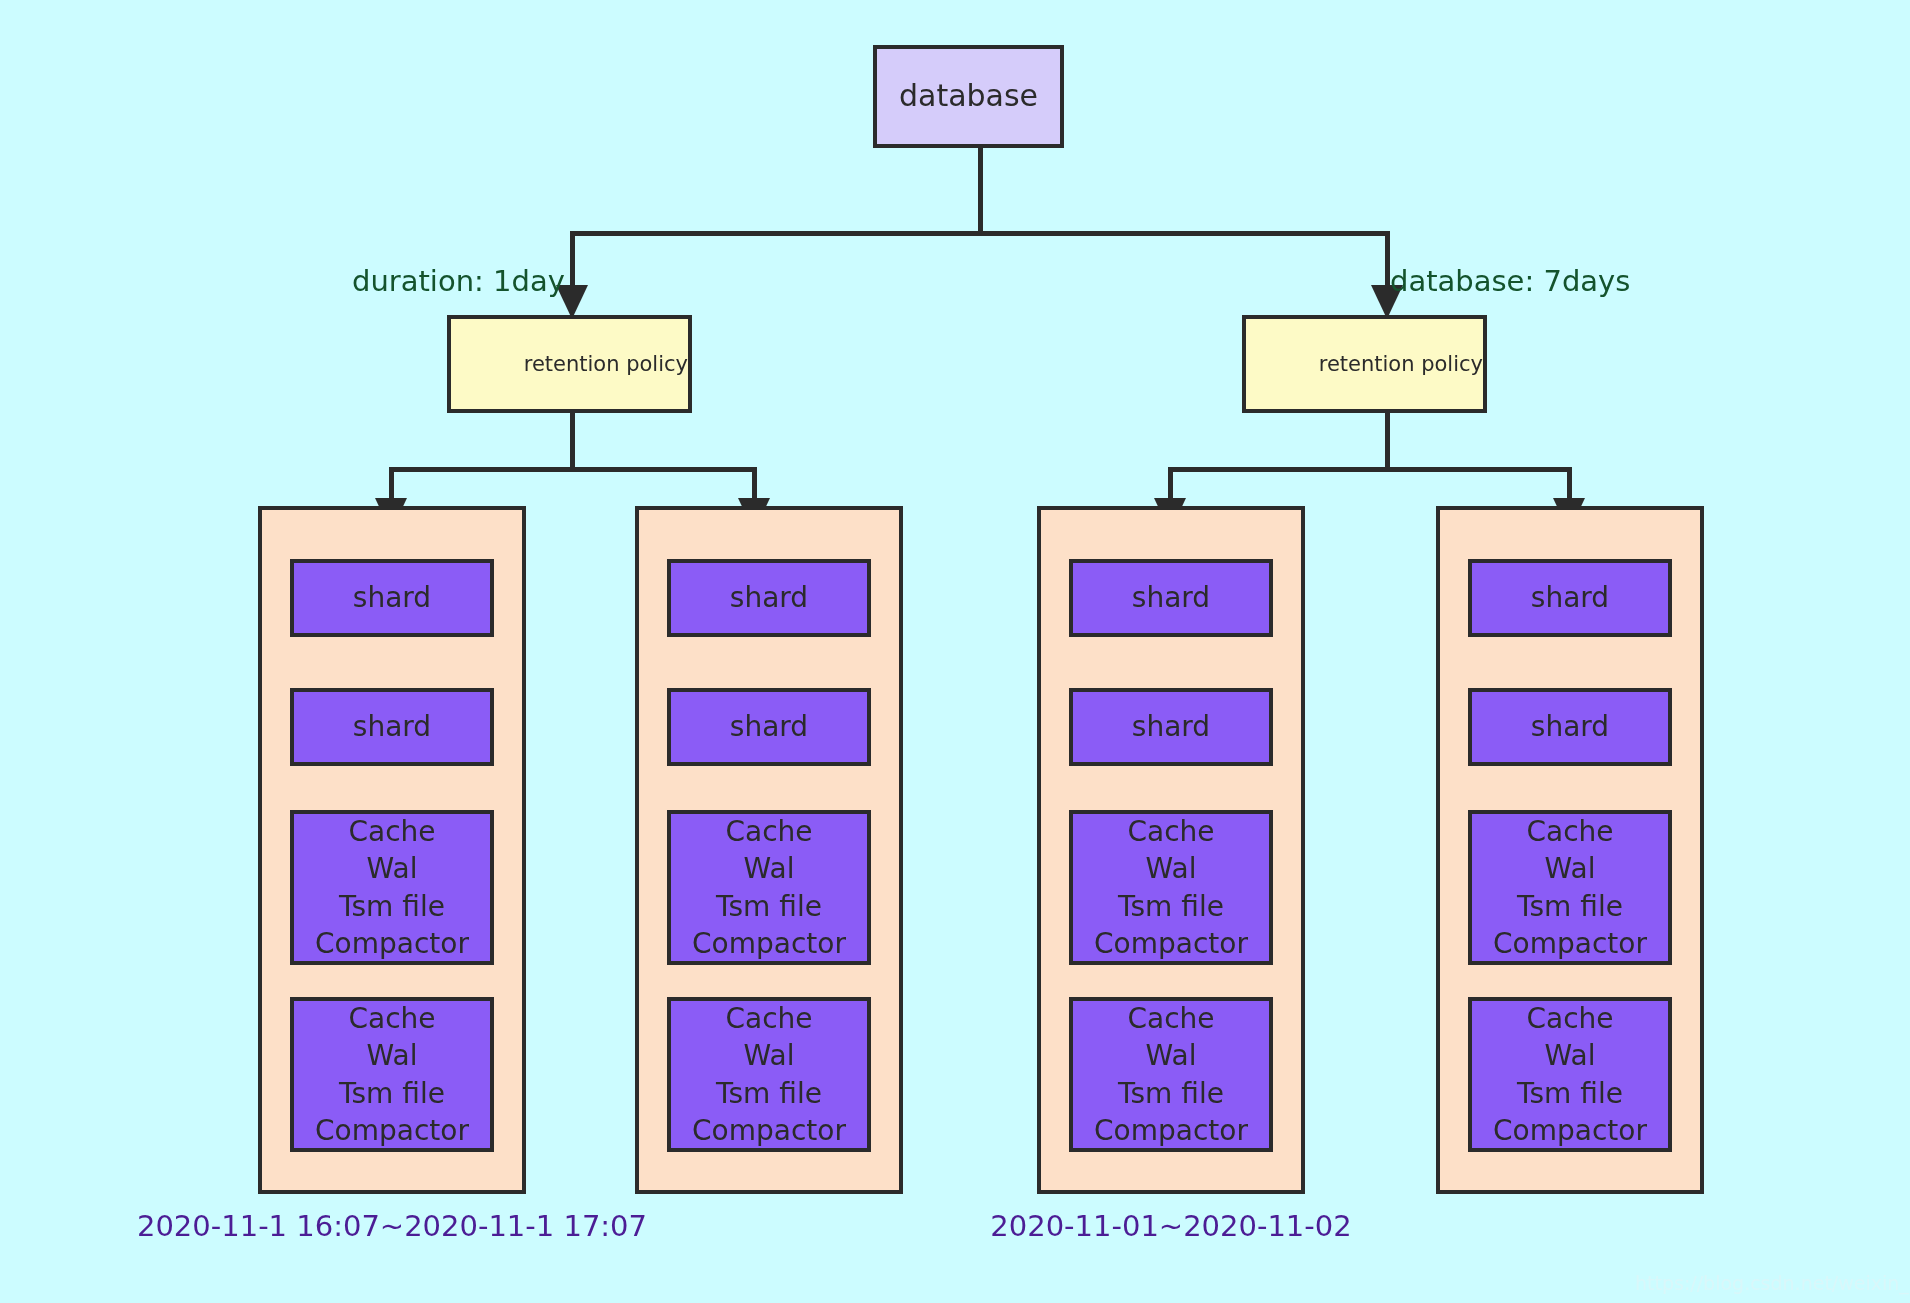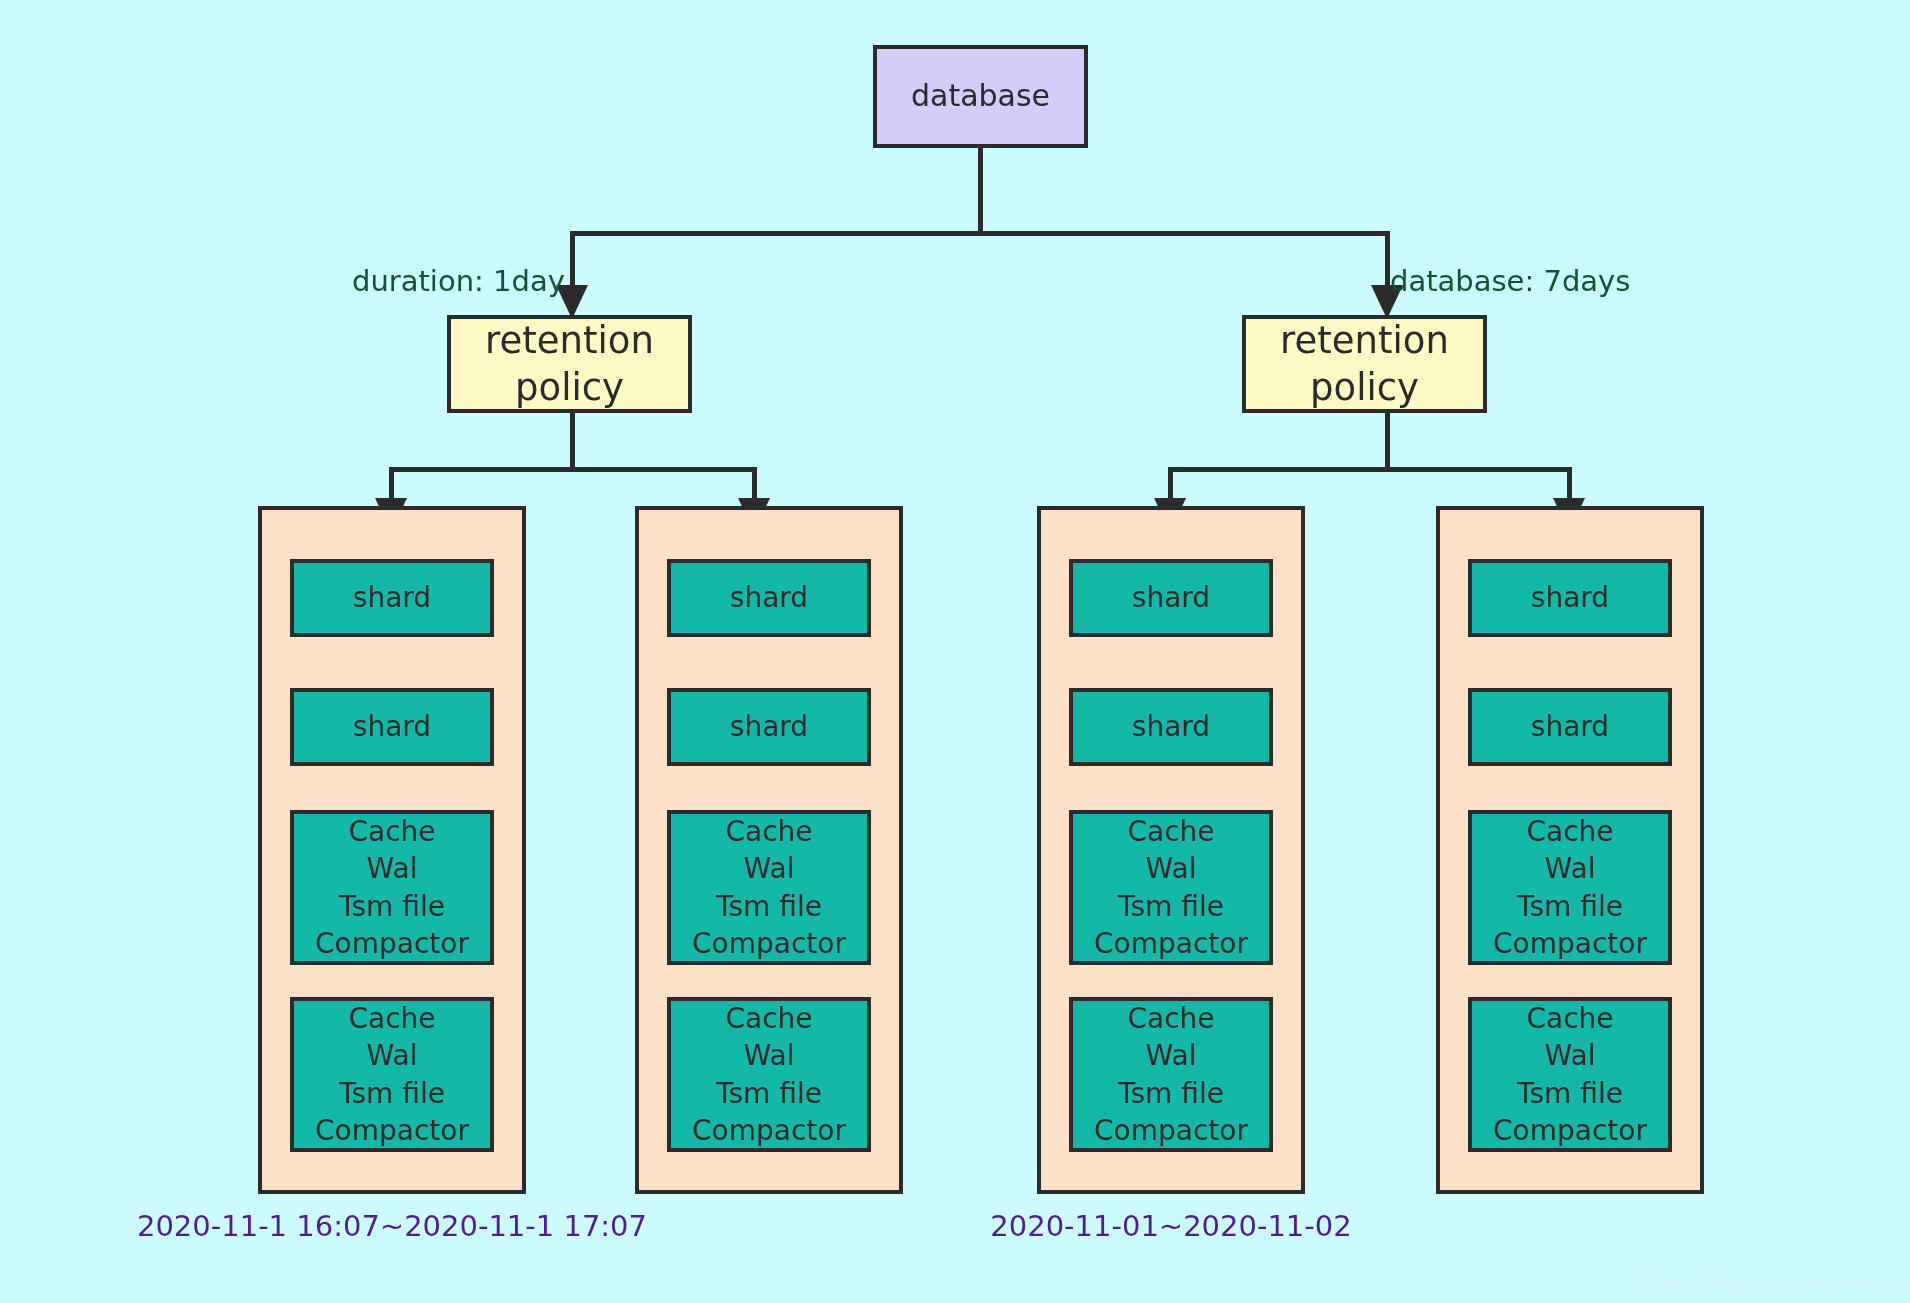--- a/index.html
+++ b/index.html
@@ -27,31 +27,32 @@
     text-align: center;
     color: #2b2b2b;
     line-height: 1.28;
   }
   .db-node {
     background: #d5ccfa;
     font-size: 30px;
   }
   .rp-node {
     background: #fdfac6;
-    font-size: 37px;
+    font-size: 21px;
+    justify-content: flex-end;
   }
   .shard-container {
     background: #fde0c8;
     display: block;
   }
   .inner-box {
     position: absolute;
     box-sizing: border-box;
     border: 4px solid #2b2b2b;
-    background: #14b8a6;
+    background: #8b5cf6;
     display: flex;
     align-items: center;
     justify-content: center;
     text-align: center;
     color: #2b2b2b;
     font-size: 28px;
     line-height: 1.33;
     white-space: pre-line;
   }
   .edge-line {
@@ -104,21 +105,21 @@
   <div class="arrow-head" style="left:375px; top:498px;"></div>
   <div class="arrow-head" style="left:738px; top:498px;"></div>
 
   <div class="edge-line" style="left:1385px; top:412px; width:5px; height:58px;"></div>
   <div class="edge-line" style="left:1168px; top:467px; width:404px; height:5px;"></div>
   <div class="edge-line" style="left:1168px; top:467px; width:5px; height:35px;"></div>
   <div class="edge-line" style="left:1567px; top:467px; width:5px; height:35px;"></div>
   <div class="arrow-head" style="left:1154px; top:498px;"></div>
   <div class="arrow-head" style="left:1553px; top:498px;"></div>
 
-  <div class="node db-node" style="left:873px; top:45px; width:215px; height:103px;">
+  <div class="node db-node" style="left:873px; top:45px; width:191px; height:103px;">
     <span>database</span>
   </div>
 
   <div class="duration-label" style="left:352px; top:264px;">duration: 1day</div>
   <div class="duration-label" style="left:1390px; top:264px;">database: 7days</div>
 
   <div class="node rp-node" style="left:447px; top:315px; width:245px; height:98px;">
     <span>retention policy</span>
   </div>
   <div class="node rp-node" style="left:1242px; top:315px; width:245px; height:98px;">

